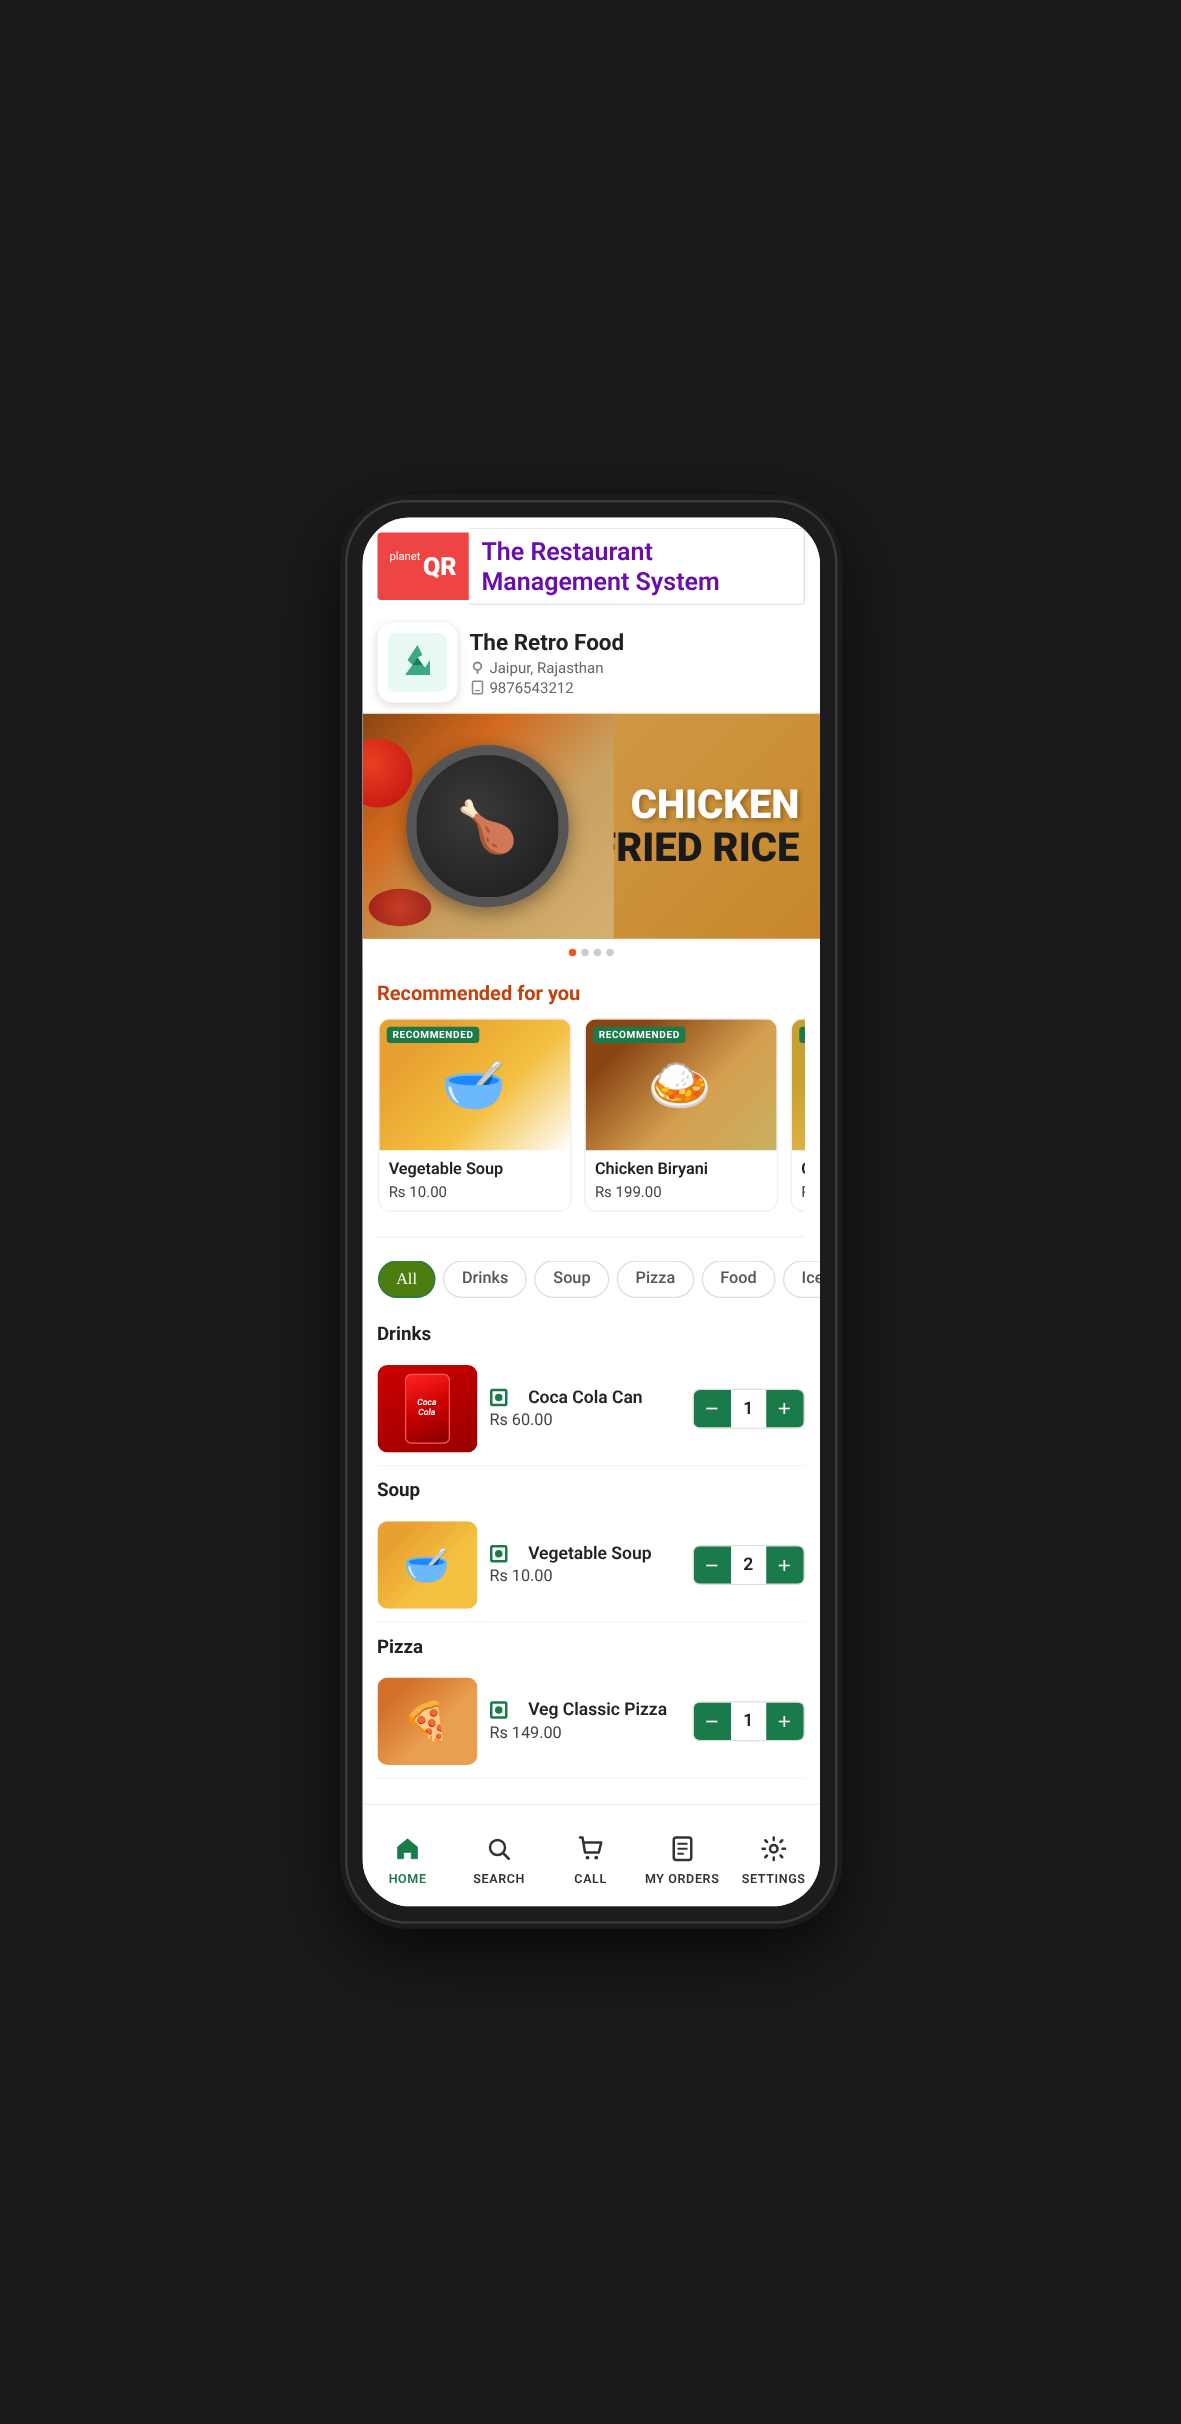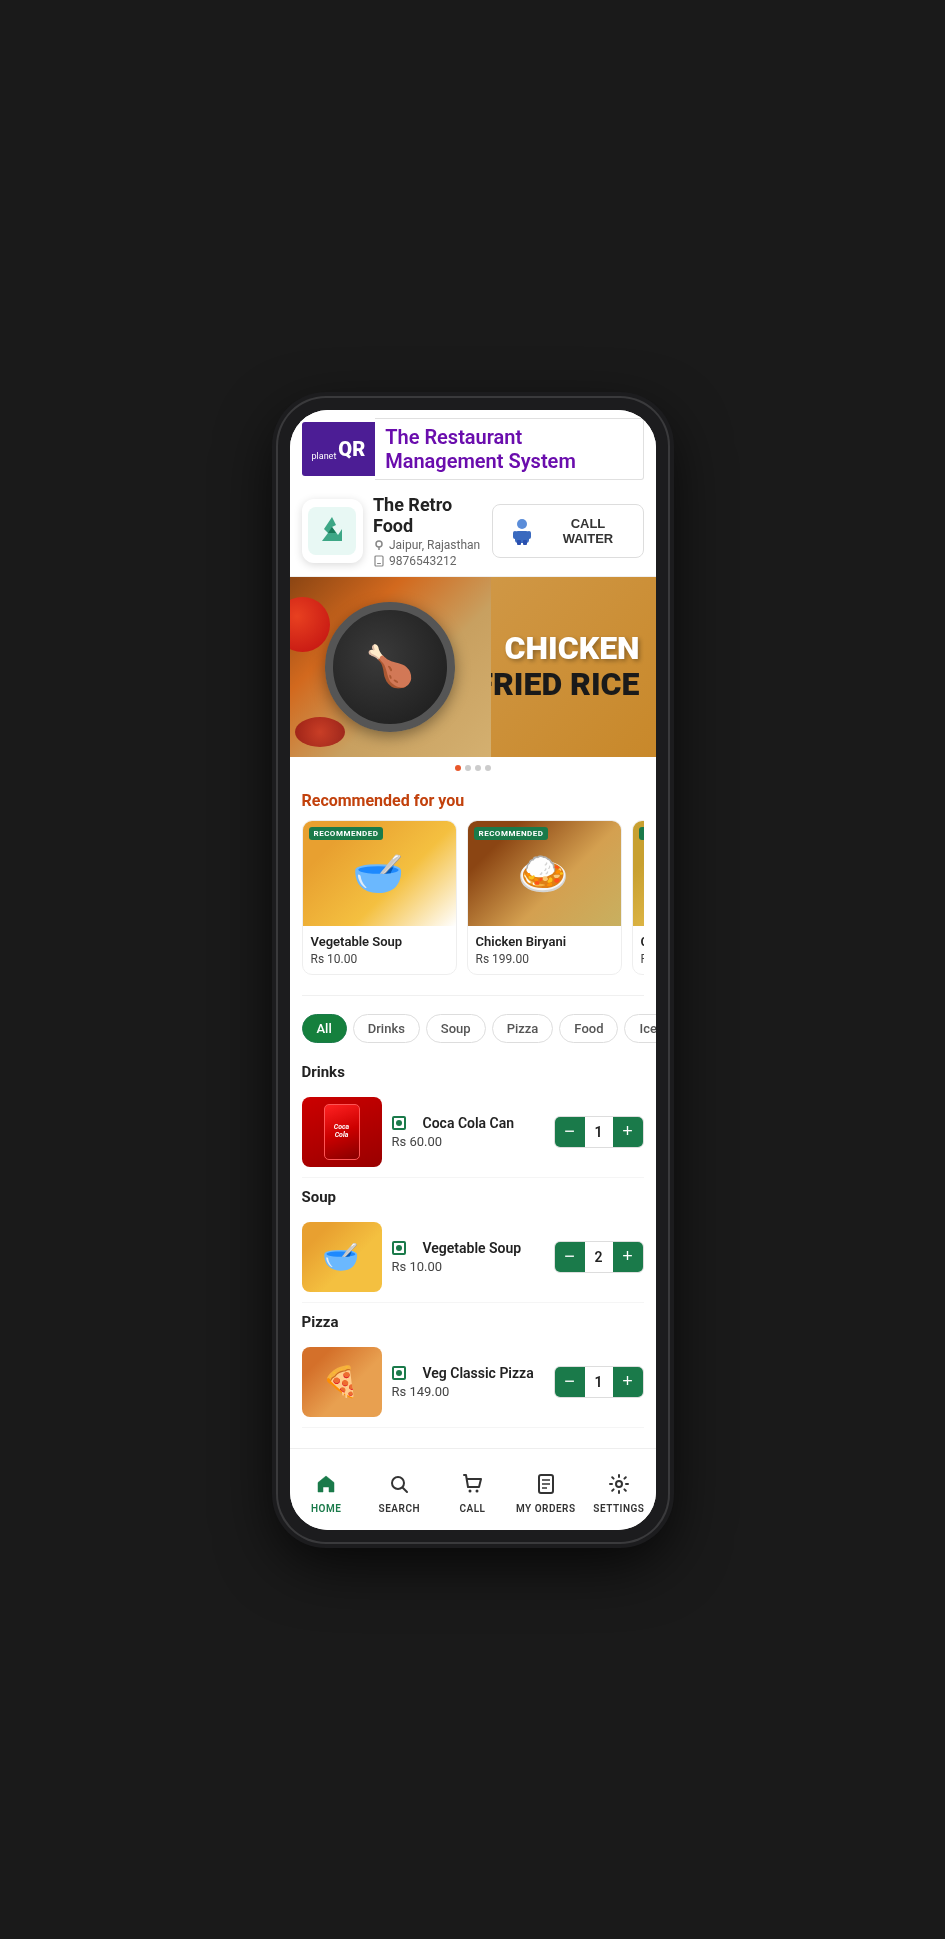--- a/index.html
+++ b/index.html
@@ -45,27 +45,27 @@
       padding: 8px 12px 4px;
       border-bottom: 1px solid #f0f0f0;
     }
     .planet-qr-bar {
       display: flex;
       align-items: center;
       gap: 0;
       margin-bottom: 10px;
     }
     .planet-qr-logo {
-      background: #4c1d95;
+      background: #ef4444;
       color: #fff;
       font-size: 11px;
       font-weight: bold;
       padding: 15px 10px;
       display: flex;
-      align-items: flex-end;
+      align-items: flex-start;
       gap: 2px;
       border-radius: 3px 0 0 3px;
     }
     .planet-qr-logo .planet-text {
       font-size: 9px;
       font-weight: 400;
     }
     .planet-qr-logo .qr-text {
       font-size: 20px;
       font-weight: 900;
@@ -313,23 +313,24 @@
       border-radius: 20px;
       font-size: 13px;
       font-weight: 500;
       cursor: pointer;
       white-space: nowrap;
       border: 1px solid #ddd;
       background: #fff;
       color: #555;
     }
     .cat-tab.active {
-      background: #15803d;
+      background: #4d7c0f;
       color: #fff;
       border-color: #1a7a4a;
+      font-family: Liberation Serif, serif;
     }
 
     
     .menu-section {
       padding: 0 12px;
     }
     .menu-section-title {
       font-size: 15px;
       font-weight: 700;
       color: #222;
@@ -550,33 +551,20 @@
               </div>
               <div class="info-line">
                 <svg width="12" height="12" viewBox="0 0 12 12">
                     <rect x="2" y="1" width="8" height="10" rx="1" fill="none" stroke="#888" stroke-width="1.2"></rect>
                     <rect x="4" y="8" width="4" height="1" rx="0.5" fill="#888"></rect>
                   </svg>
                 <span>9876543212</span>
               </div>
             </div>
           </div>
-          <button class="call-waiter-btn">
-            <div class="waiter-icon-circle">
-              <svg width="34" height="34" viewBox="0 0 34 34">
-                <circle cx="17" cy="10" r="5" fill="#5b8dd9"></circle>
-                <rect x="10" y="17" width="14" height="12" rx="3" fill="#3a6abf"></rect>
-                <rect x="8" y="17" width="4" height="8" rx="2" fill="#3a6abf"></rect>
-                <rect x="22" y="17" width="4" height="8" rx="2" fill="#3a6abf"></rect>
-                <rect x="12" y="26" width="4" height="5" rx="1" fill="#2a50af"></rect>
-                <rect x="18" y="26" width="4" height="5" rx="1" fill="#2a50af"></rect>
-              </svg>
-            </div>
-            <span>CALL WAITER</span>
-          </button>
         </div>
       </div>
 
       <div class="banner">
         <div class="banner-food-img">
           <div class="sauce-circle"></div>
           <div class="pan-circle">🍗</div>
           <div class="chili-bottom"></div>
         </div>
         <div class="banner-text">

